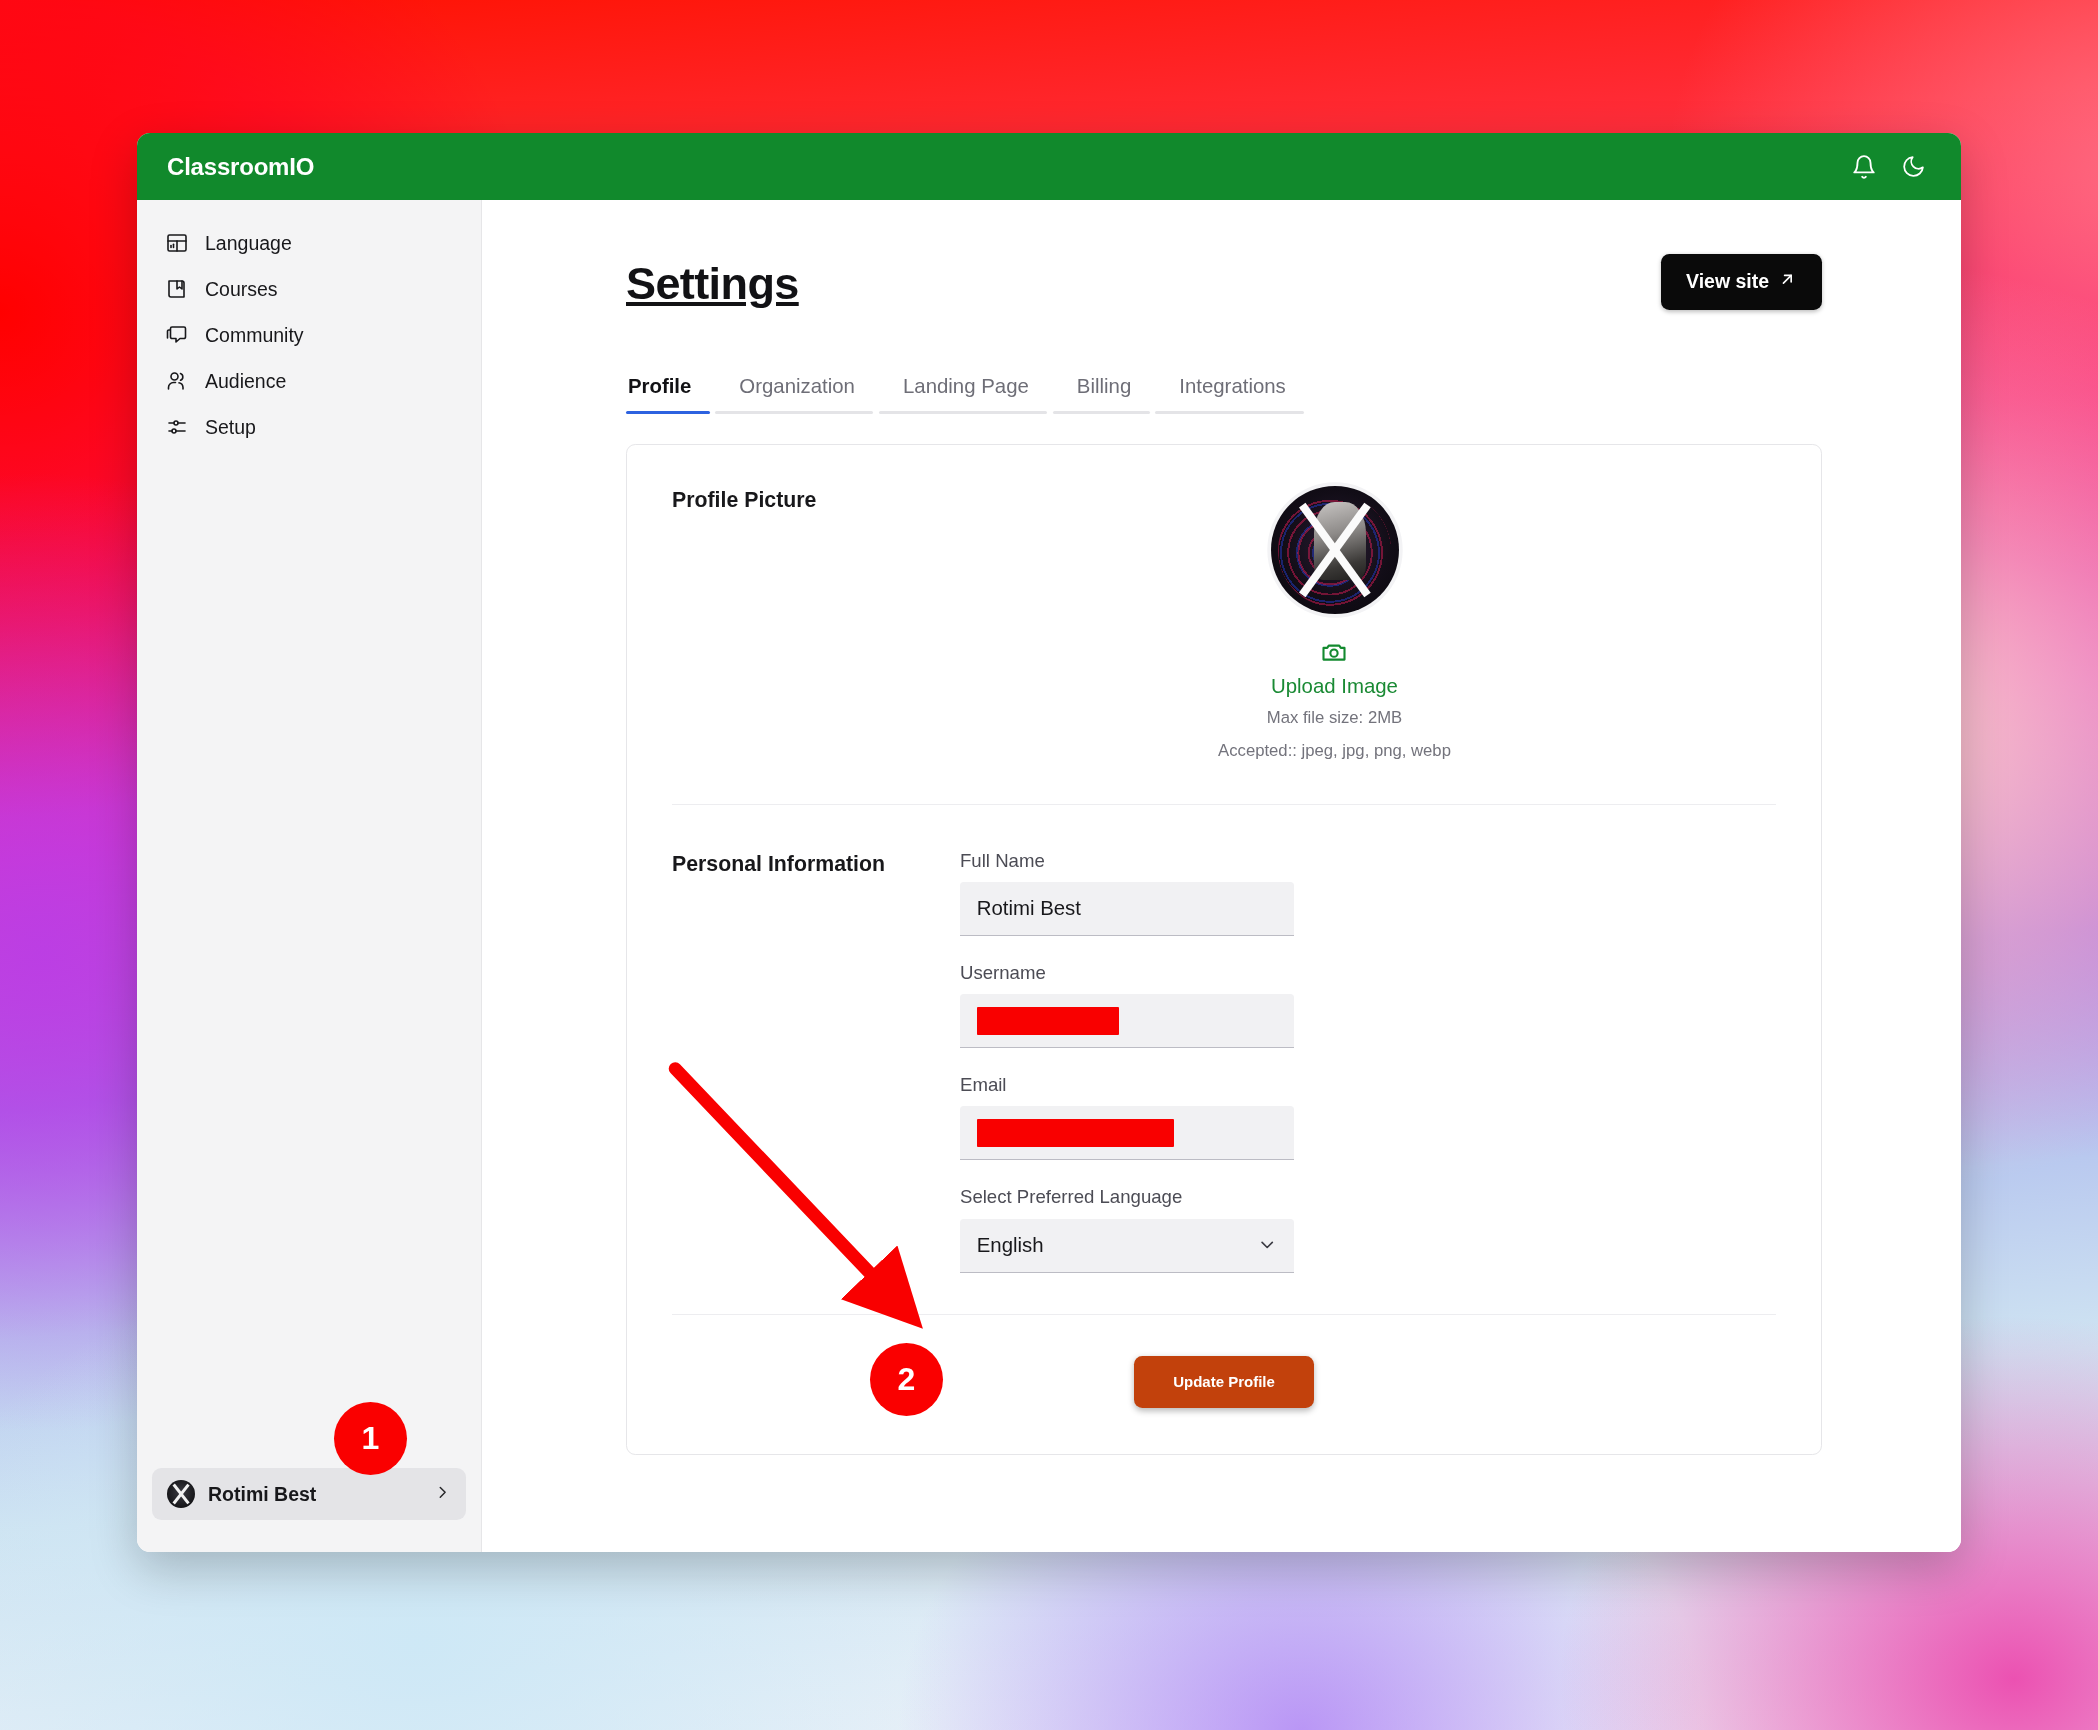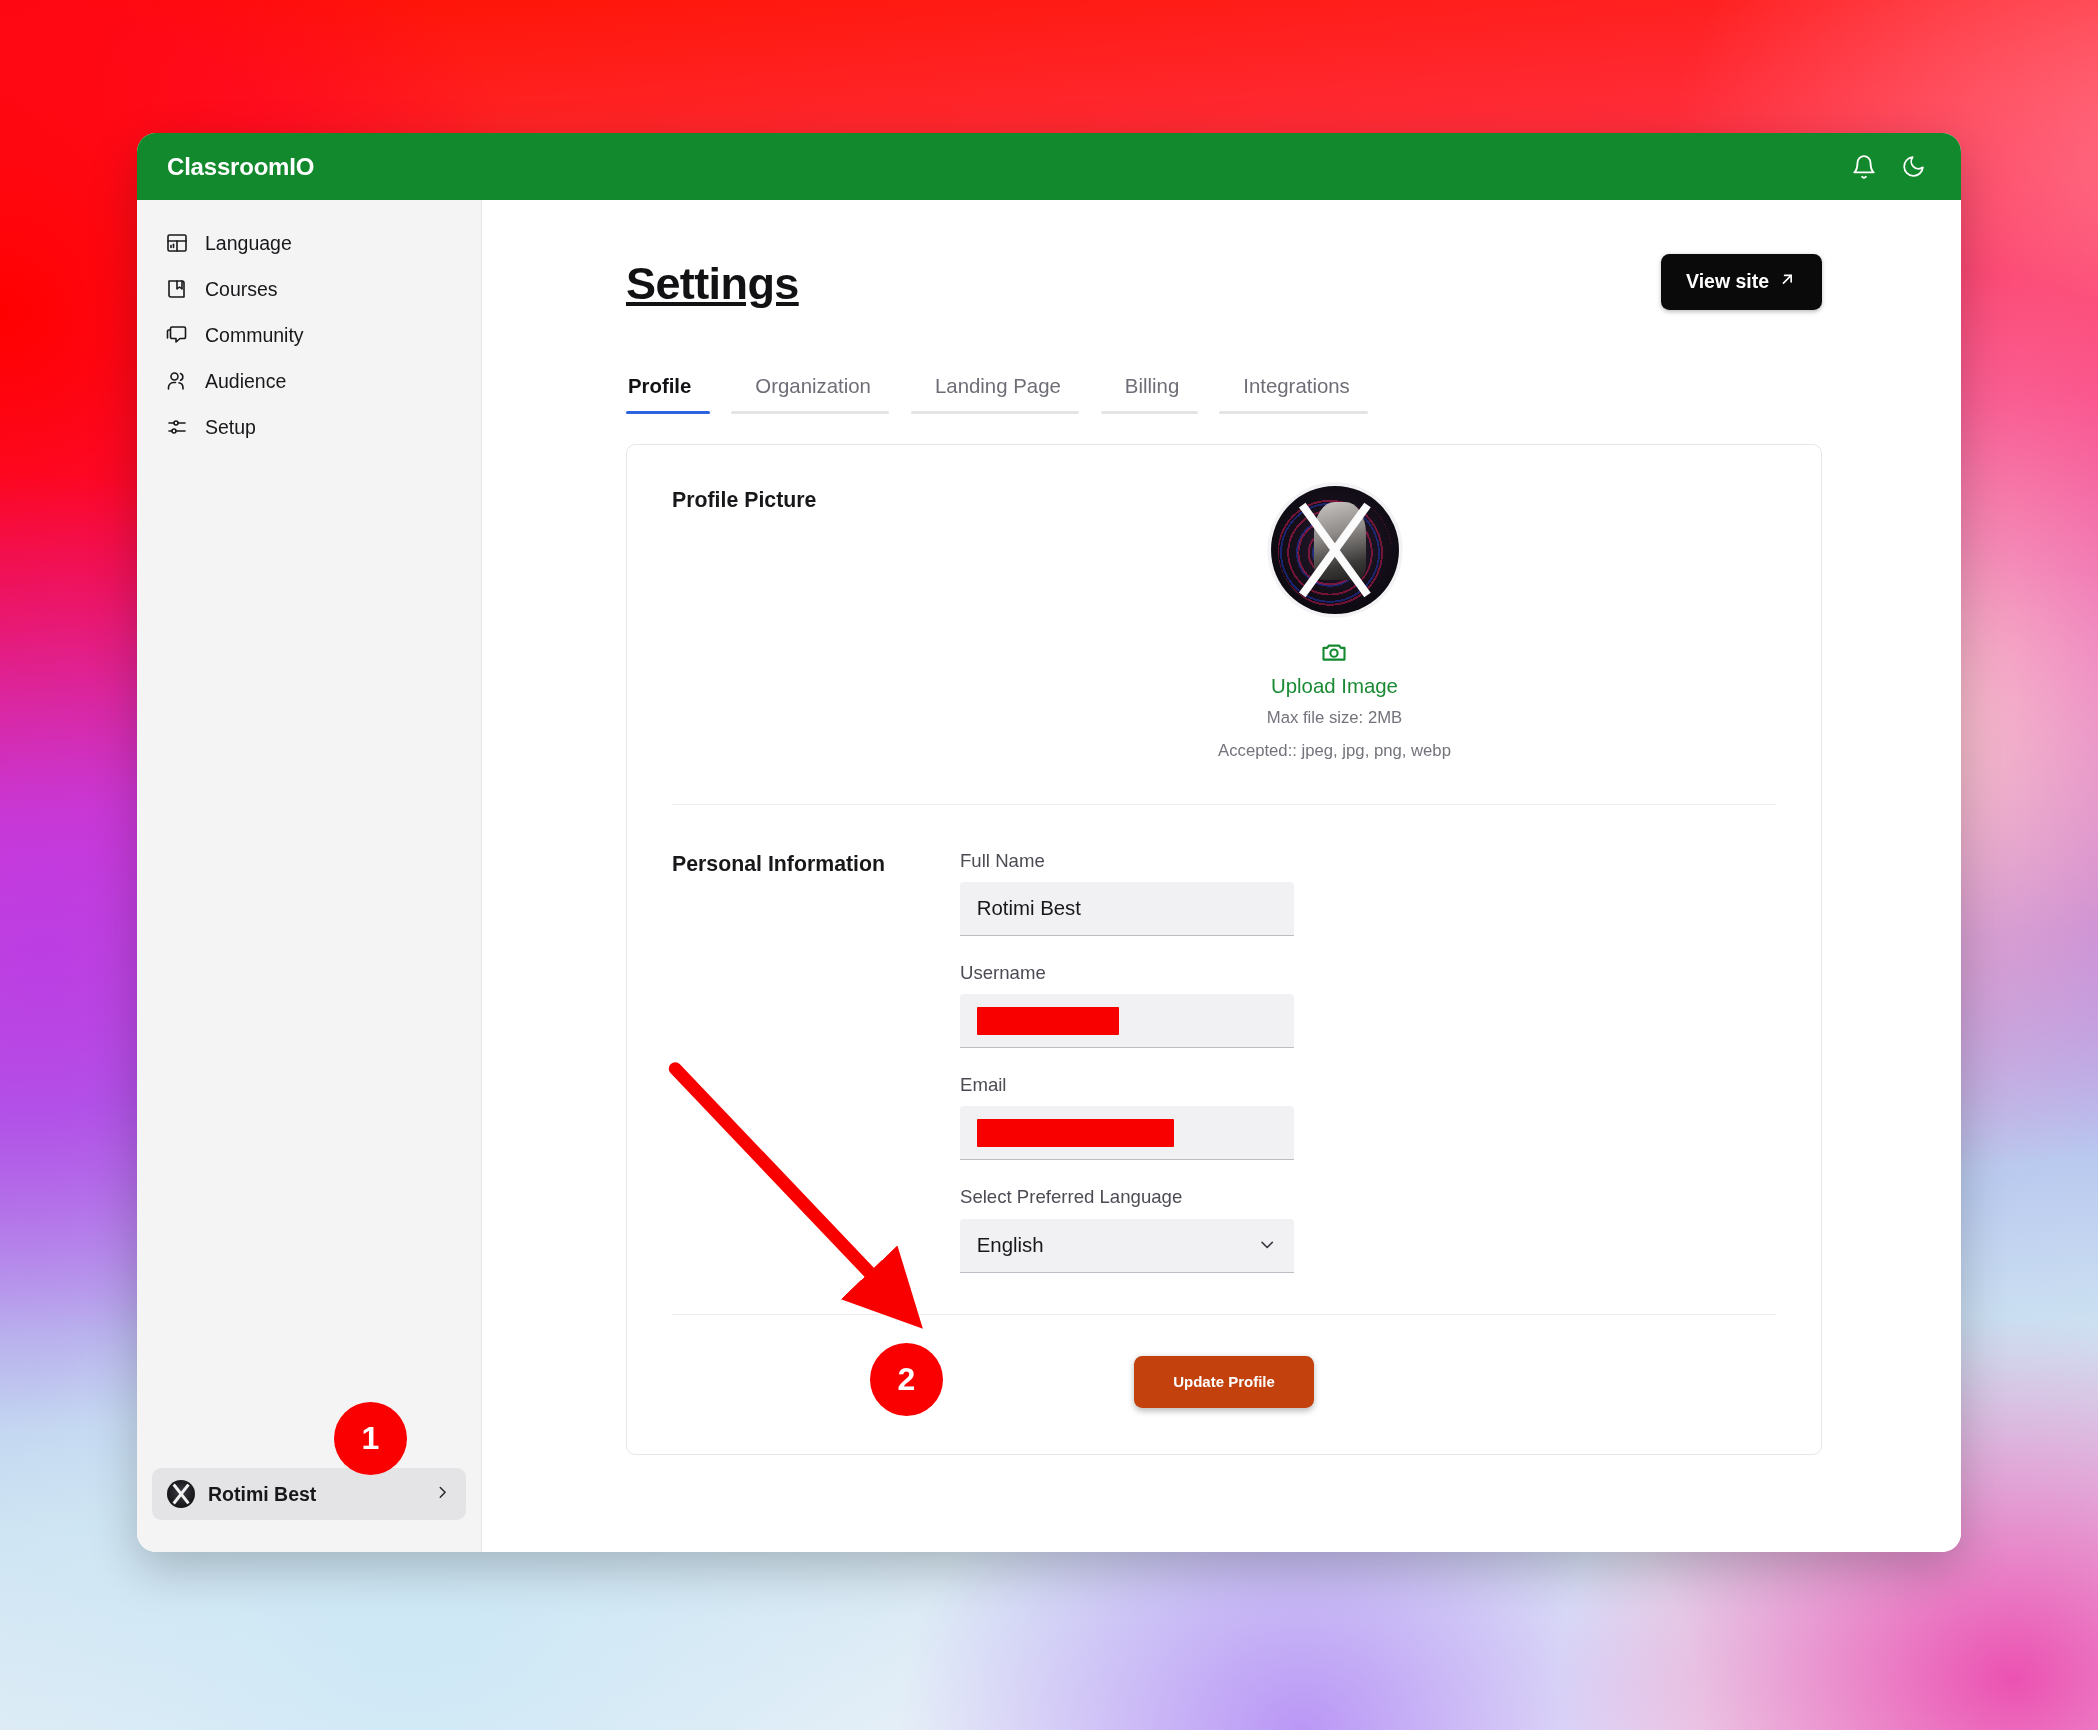--- a/index.html
+++ b/index.html
@@ -20,21 +20,21 @@
       radial-gradient(ellipse 705px 649px at 0% 18%, rgba(255,0,0,1) 0%, rgba(255,0,30,0.6) 48%, rgba(255,0,60,0) 78%),
       linear-gradient(175deg, #ff1100 0%, #ff2d3a 14%, #f5177c 30%, #d836c8 45%, #a86ae8 58%, #b9c9ef 70%, #cfe4f2 80%, #e3eef7 92%, #edf2f8 100%);
   }
 
   
   .window {
     position: absolute;
     left: 137px; top: 133px;
     width: 1824px; height: 1419px;
     background: #ffffff;
-    border-radius: 19px;
+    border-radius: 13px;
     overflow: hidden;
     box-shadow: 0 16.7px 48px rgba(0,0,0,0.22);
     display: flex;
     flex-direction: column;
   }
 
   
   .topbar {
     height: 67px;
     background: #11892c;
@@ -169,21 +169,21 @@
     font-family: inherit;
     cursor: pointer;
     display: inline-flex; align-items: center; gap: 9.3px;
     box-shadow: 0 1.9px 4.6px rgba(0,0,0,0.25);
   }
 
   
   .tabs {
     margin-top: 65px;
     display: flex;
-    gap: 16px;
+    gap: 0;
   }
   .tab {
     position: relative;
     padding: 0 24px 16.7px 24px;
     font-size: 20.4px;
     color: #6e6e77;
     cursor: pointer;
     white-space: nowrap;
   }
   .tab:first-child { padding-left: 1.9px; }

